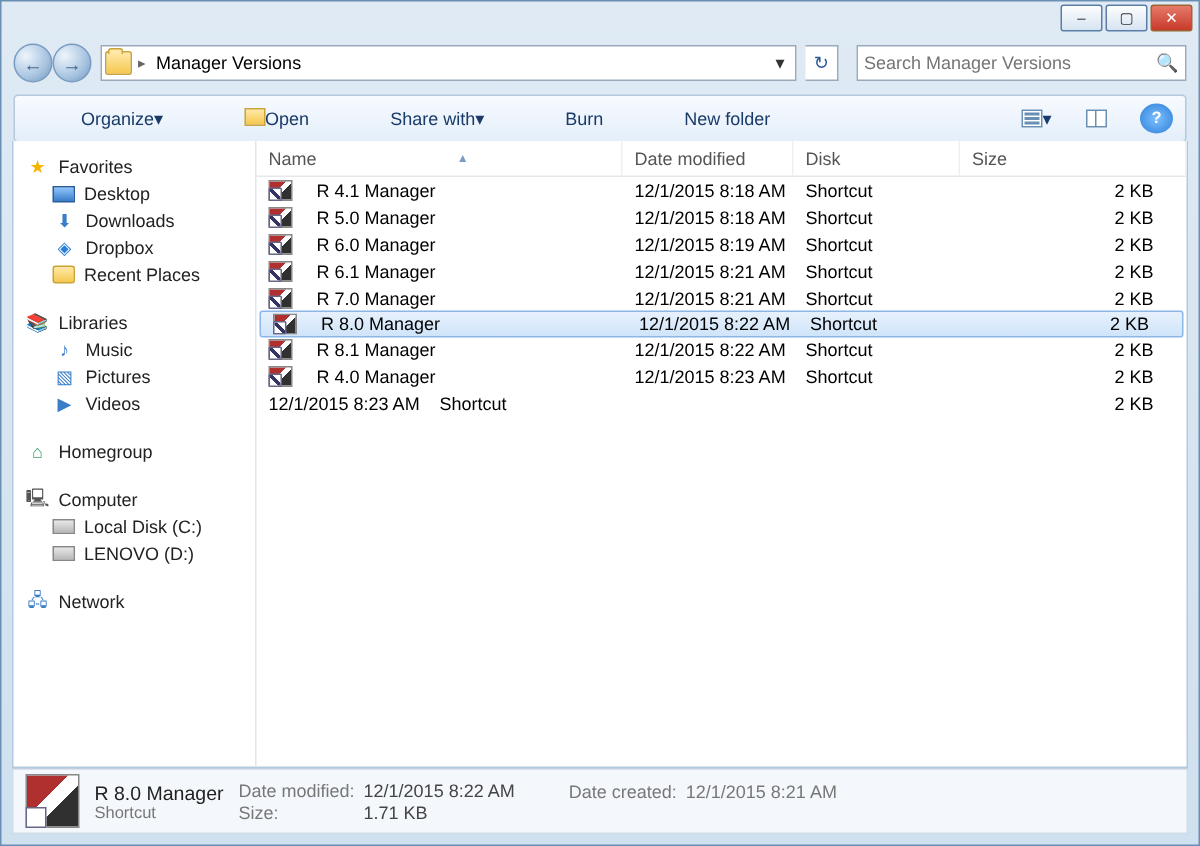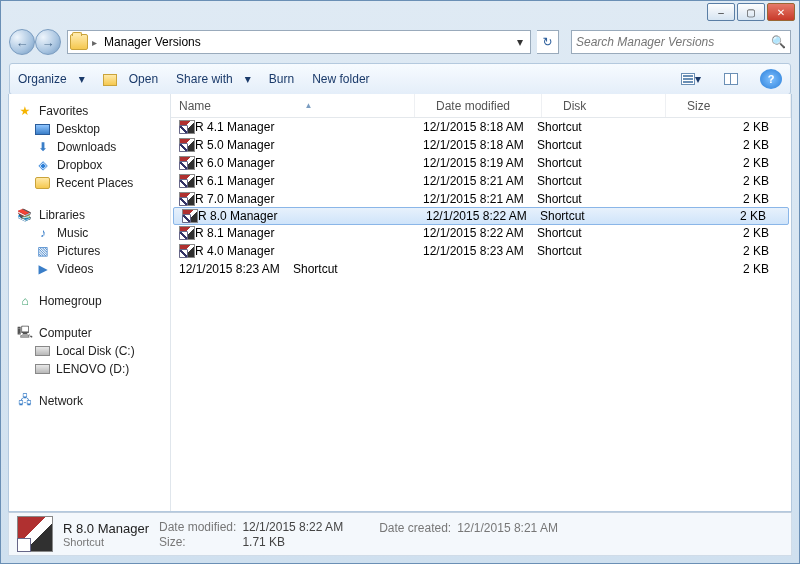--- a/index.html
+++ b/index.html
@@ -15,26 +15,26 @@
 .navbtns { display:flex; gap:0; }
 .navbtn { width:26px; height:26px; border-radius:50%; background: radial-gradient(circle at 30% 30%, #eef5fc, #a8c4e0 60%, #6f97c0); border:1px solid #7a9cc0; display:flex; align-items:center; justify-content:center; color:#4a6b8c; font-size:13px; }
 .addrbar { flex:1; height:24px; background:#fff; border:1px solid #9ab; display:flex; align-items:center; gap:4px; padding:0 2px; }
 .addrbar .foldericon { width:18px; height:16px; background: linear-gradient(#ffe9a8,#f5c84f); border:1px solid #caa33a; border-radius:2px; position:relative; }
 .addrbar .foldericon::before { content:""; position:absolute; top:-3px; left:1px; width:8px; height:3px; background:#ffe9a8; border:1px solid #caa33a; border-bottom:none; border-radius:2px 2px 0 0; }
 .addrbar .sep { color:#666; font-size:10px; }
 .addrbar .crumb { padding:1px 3px; }
 .addrdrop { width:16px; text-align:center; color:#333; }
 .refresh { width:22px; height:24px; border:1px solid #9ab; border-left:none; background:#fff; display:flex; align-items:center; justify-content:center; color:#2a5c9a; }
 .searchbox { width:220px; height:24px; border:1px solid #9ab; background:#fff; margin-left:6px; display:flex; align-items:center; padding:0 4px; }
-.searchbox input { border:none; outline:none; flex:1; font-style:italic; color:#1d4ed8; }
+.searchbox input { border:none; outline:none; flex:1; color:#1d4ed8; }
 .searchbox .mag { color:#2a6cc0; }
 
 
 .toolbar { height:32px; margin:6px 8px 0 8px; background: linear-gradient(#f7fbff,#e4eef9); border:1px solid #b4c9de; border-radius:3px; display:flex; align-items:center; padding:0 8px; gap:18px; color:#1a3a6a; }
-.toolbar .tbtn { display:flex; align-items:flex-end; gap:12px; cursor:default; }
+.toolbar .tbtn { display:flex; align-items:flex-start; gap:0; cursor:default;margin-left:36px; }
 .toolbar .spacer { flex:1; }
 .toolbar .viewbtn, .toolbar .panebtn, .toolbar .helpbtn { width:22px; height:20px; display:flex; align-items:center; justify-content:center; }
 .helpbtn { width:18px; height:18px; border-radius:50%; background:radial-gradient(#7ec0ff,#2a7ed8); color:#fff; font-weight:bold; font-size:11px; }
 .openicon { width:14px; height:12px; background:linear-gradient(#ffe9a8,#f5c84f); border:1px solid #caa33a; position:relative; }
 .viewicon { width:14px; height:12px; border:1px solid #6a8fb5; background:#fff; position:relative; }
 .viewicon::before { content:""; position:absolute; top:1px; left:1px; right:1px; height:2px; background:#6a8fb5; box-shadow: 0 3px #6a8fb5, 0 6px #6a8fb5; }
 .paneicon { width:14px; height:12px; border:1px solid #6a8fb5; background:#fff; position:relative; }
 .paneicon::before { content:""; position:absolute; left:5px; top:0; bottom:0; width:1px; background:#6a8fb5; }
 
 
@@ -55,32 +55,32 @@
 .ico.music { color:#3a7ec8; }
 .ico.pic { color:#3a7ec8; }
 .ico.vid { color:#3a7ec8; }
 .ico.home { color:#3a9e6a; }
 .ico.comp { color:#555; }
 .ico.drive { background:linear-gradient(#e8e8e8,#b8b8b8); border:1px solid #888; width:15px; height:10px; }
 .ico.net { color:#3a7ec8; }
 
 
 .filepane { flex:1; display:flex; flex-direction:column; }
-.colhdr { display:flex; height:24px; border-bottom:1px solid #e4e8ec; align-items:flex-start; color:#555;gap:13px; }
+.colhdr { display:flex; height:24px; border-bottom:1px solid #e4e8ec; align-items:flex-start; color:#555; }
 .colhdr > div { padding:0 8px; border-right:1px solid #eef0f3; height:100%; display:flex; align-items:center; }
 .col-name { width:244px; }
 .col-date { width:114px; }
 .col-type { width:111px; }
 .col-size { flex:1; }
 .sortarrow { margin:0 auto; color:#7a9cc0; font-size:8px; }
 .files { flex:1; overflow:auto; }
 .row { display:flex; align-items:center; height:18px; }
 .row.selected { background: linear-gradient(#e7f1fc,#cfe4fa); border:1px solid #8ab6e8; border-radius:2px; margin:-1px 2px; }
 .row > div { padding:0 8px; overflow:hidden; white-space:nowrap; }
-.row .col-name { display:flex; align-items:center; gap:0; }
+.row .col-name { display:flex; align-items:center; gap:16px; }
 .row .col-size { text-align:right; padding-right:22px; }
 .shortcuticon { width:16px; height:14px; position:relative; background: linear-gradient(135deg,#b03030 0 40%,#fff 40% 60%,#303030 60%); border:1px solid #888; }
 .shortcuticon::after { content:""; position:absolute; bottom:-1px; left:-1px; width:7px; height:7px; background:#fff; border:1px solid #668; border-radius:1px; background-image: linear-gradient(45deg, transparent 40%, #336 40% 60%, transparent 60%); }
 
 
 .details { position:absolute; bottom:8px; left:8px; right:8px; height:44px; background:#f4f8fc; border:1px solid #d0dce8; border-top:1px solid #c0cedd; display:flex; align-items:center; padding:4px 8px; gap:10px; }
 .details .bigicon { width:36px; height:36px; background: linear-gradient(135deg,#b03030 0 40%,#fff 40% 60%,#303030 60%); border:1px solid #888; position:relative; }
 .details .bigicon::after { content:""; position:absolute; bottom:-1px; left:-1px; width:12px; height:12px; background:#fff; border:1px solid #668; }
 .details .dname { font-size:13px; color:#222; }
 .details .dtype { color:#777; font-size:11px; }

